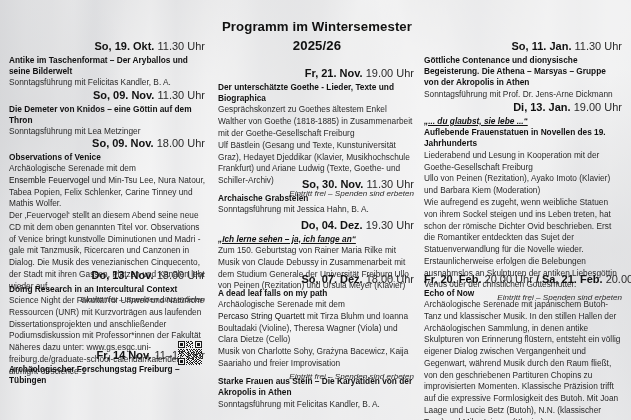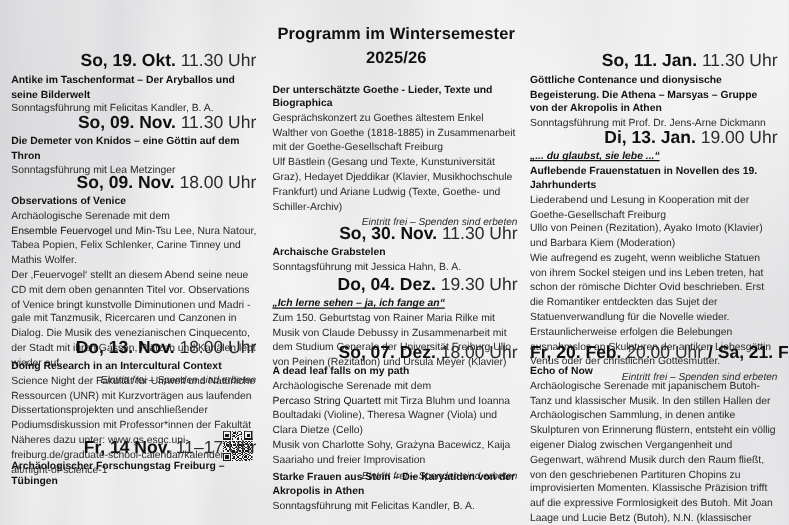--- a/index.html
+++ b/index.html
@@ -70,21 +70,21 @@
     position:absolute;left:218px;top:17px;width:198px;
     text-align:center;
     font-size:13.2px;font-weight:bold;line-height:1.45;
     letter-spacing:.1px;color:#111;
     z-index:3;
   }
   .masthead .yr{display:block;}
 
   .entry{margin-bottom:10px;}
   .when{
-    text-align:right;font-size:14px;line-height:1.32;
+    text-align:right;font-size:11px;line-height:1.32;
     color:#2b2b2b;margin-bottom:1px;white-space:nowrap;
   }
   .when b{font-weight:bold;color:#111;}
   .title{
     font-size:8.3px;font-weight:bold;line-height:1.38;
     color:#111;margin-bottom:0px;
   }
   .title.ital{font-style:italic;text-decoration:underline;}
   .body{
     font-size:8.3px;line-height:1.42;color:#2a2a2a;
@@ -359,20 +359,24 @@
         <b>Fr, 14 Nov.</b>
         <span>11–17 Uhr</span>
       </div>
       <div class="title">Archäologischer Forschungstag Freiburg – Tübingen</div>
     </div>
   </div>
 
   <div class="col col-mid">
 
     <div class="entry M1">
+      <div class="when">
+        <b>Fr, 21. Nov.</b>
+        <span>19.00 Uhr</span>
+      </div>
       <div class="title">Der unterschätzte Goethe - Lieder, Texte und Biographica</div>
       <div class="body">Gesprächskonzert zu Goethes ältestem Enkel Walther von Goethe (1818-1885) in Zusammenarbeit mit der Goethe-Gesellschaft Freiburg</div>
       <div class="body">Ulf Bästlein (Gesang und Texte, Kunstuniversität Graz), Hedayet Djeddikar (Klavier, Musikhochschule Frankfurt) und Ariane Ludwig (Texte, Goethe- und Schiller-Archiv)</div>
       <div class="fee">Eintritt frei – Spenden sind erbeten</div>
     </div>
 
     <div class="entry M2">
       <div class="when">
         <b>So, 30. Nov.</b>
         <span>11.30 Uhr</span>

